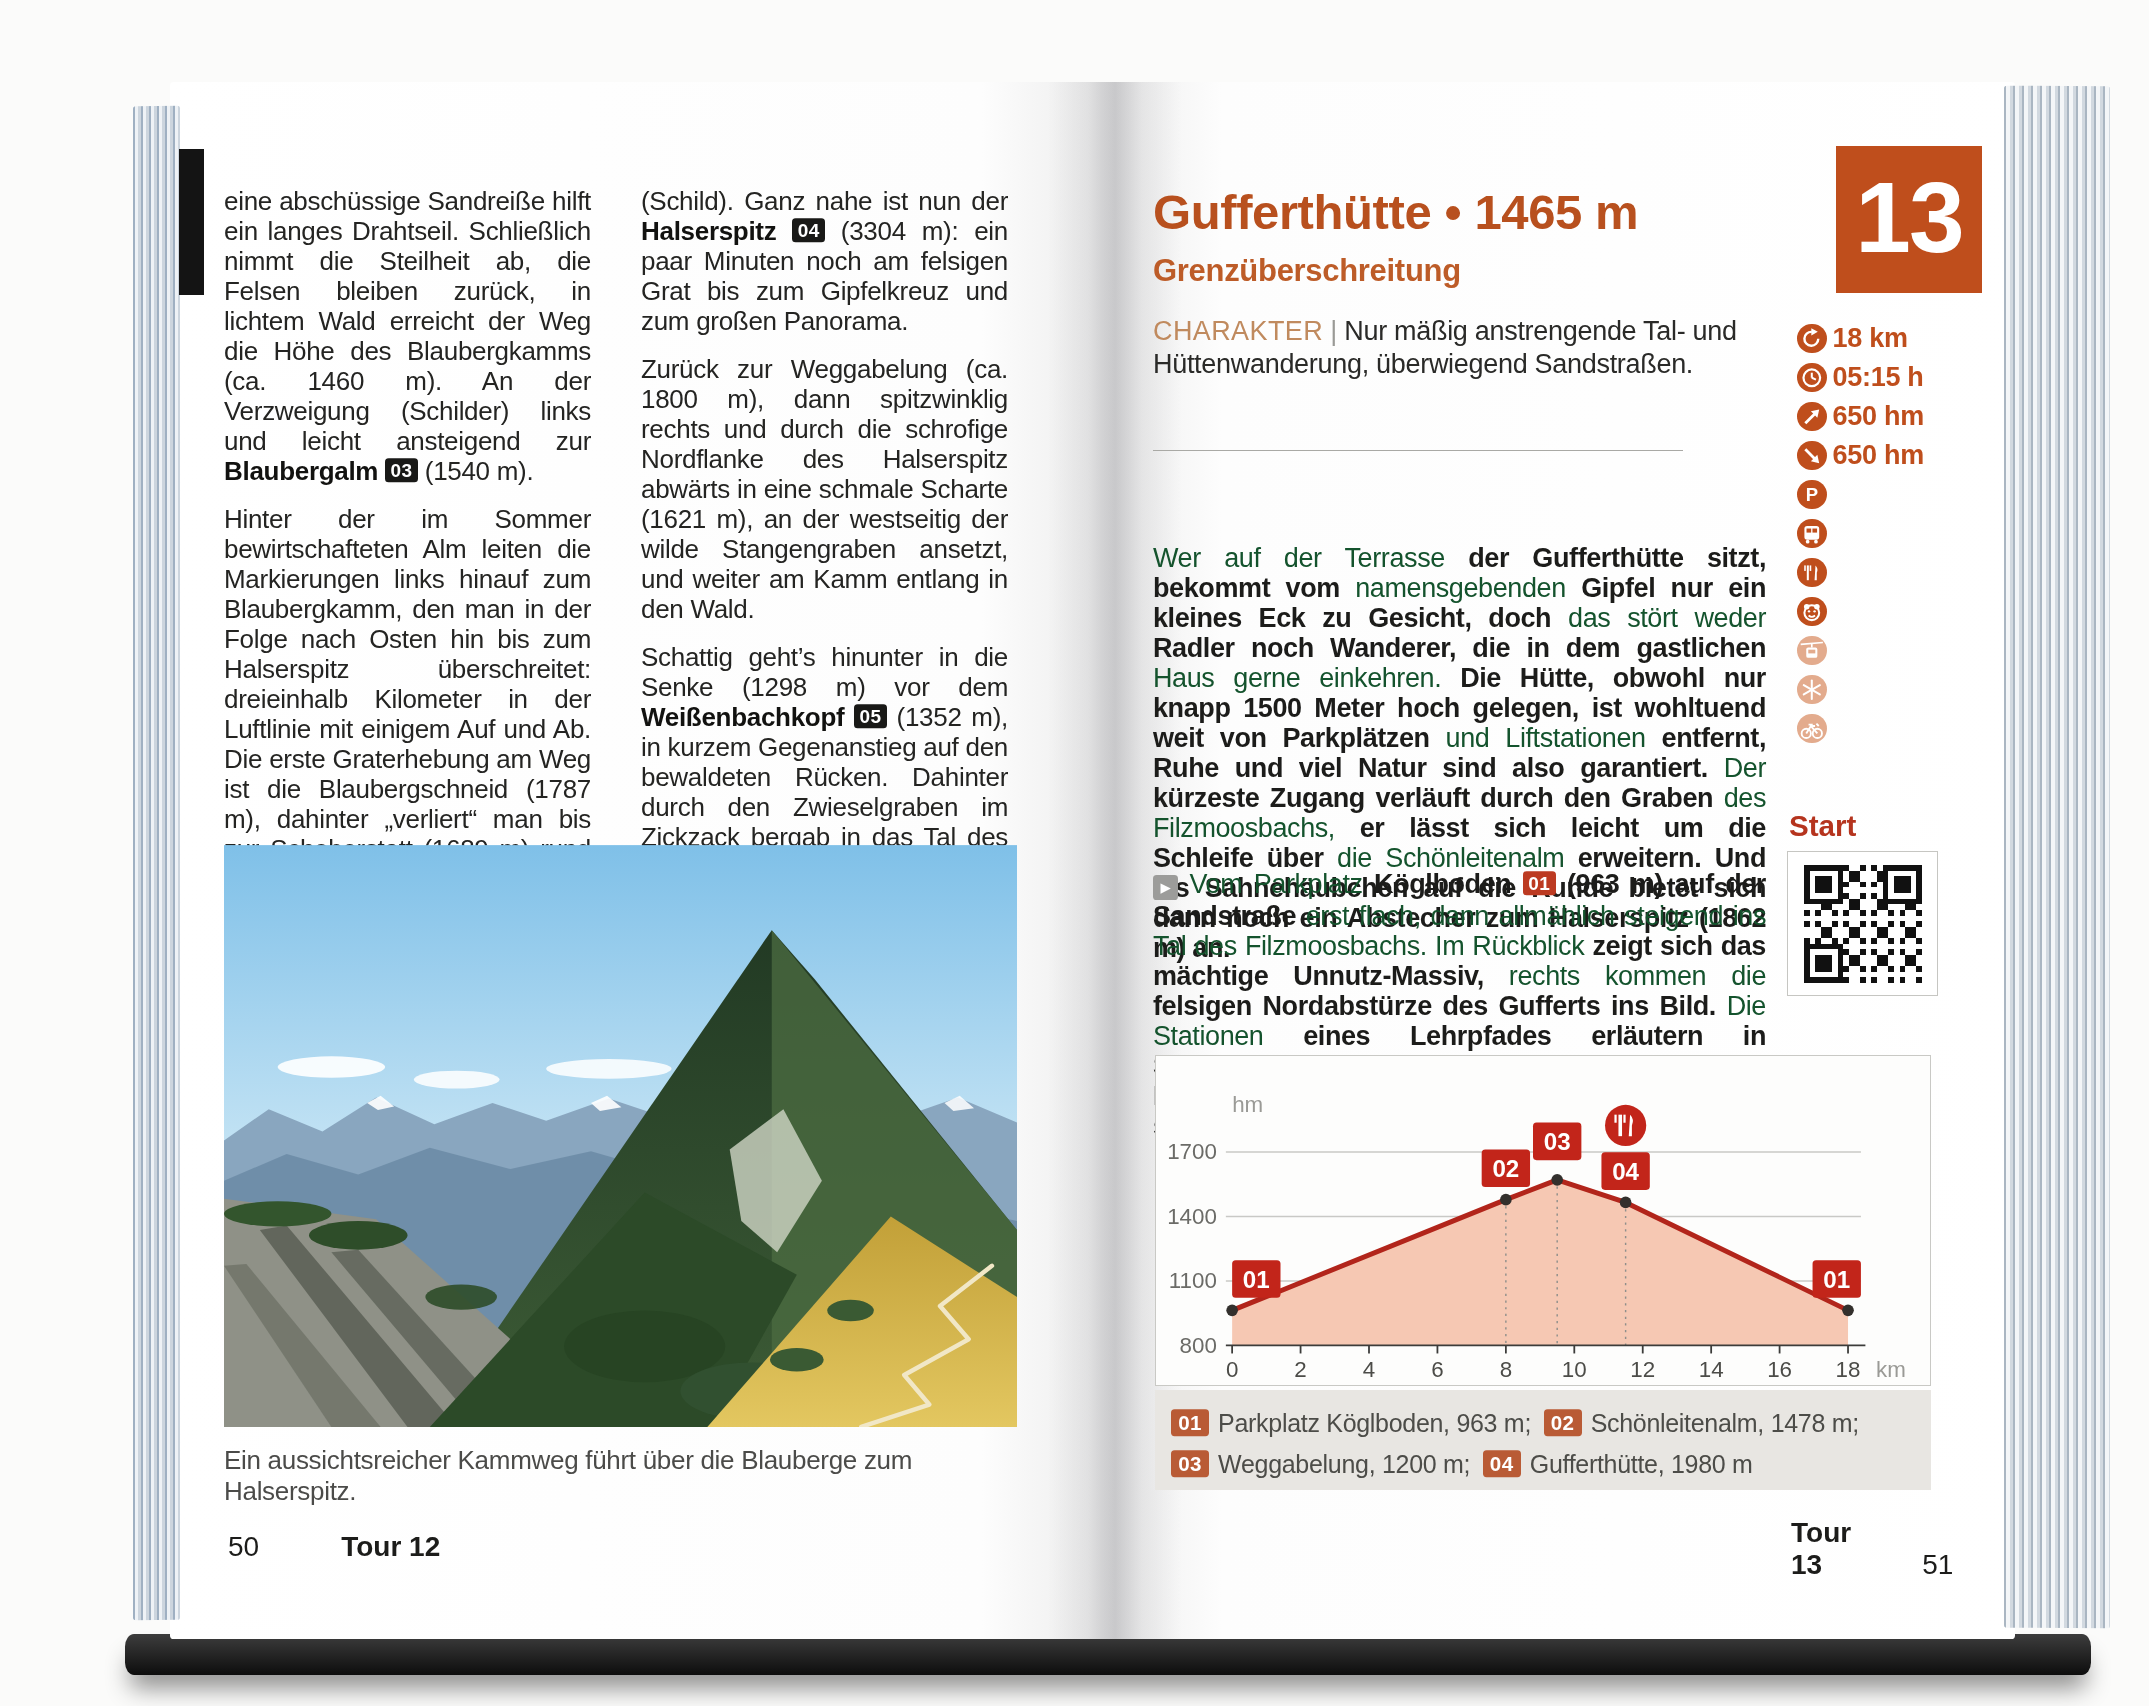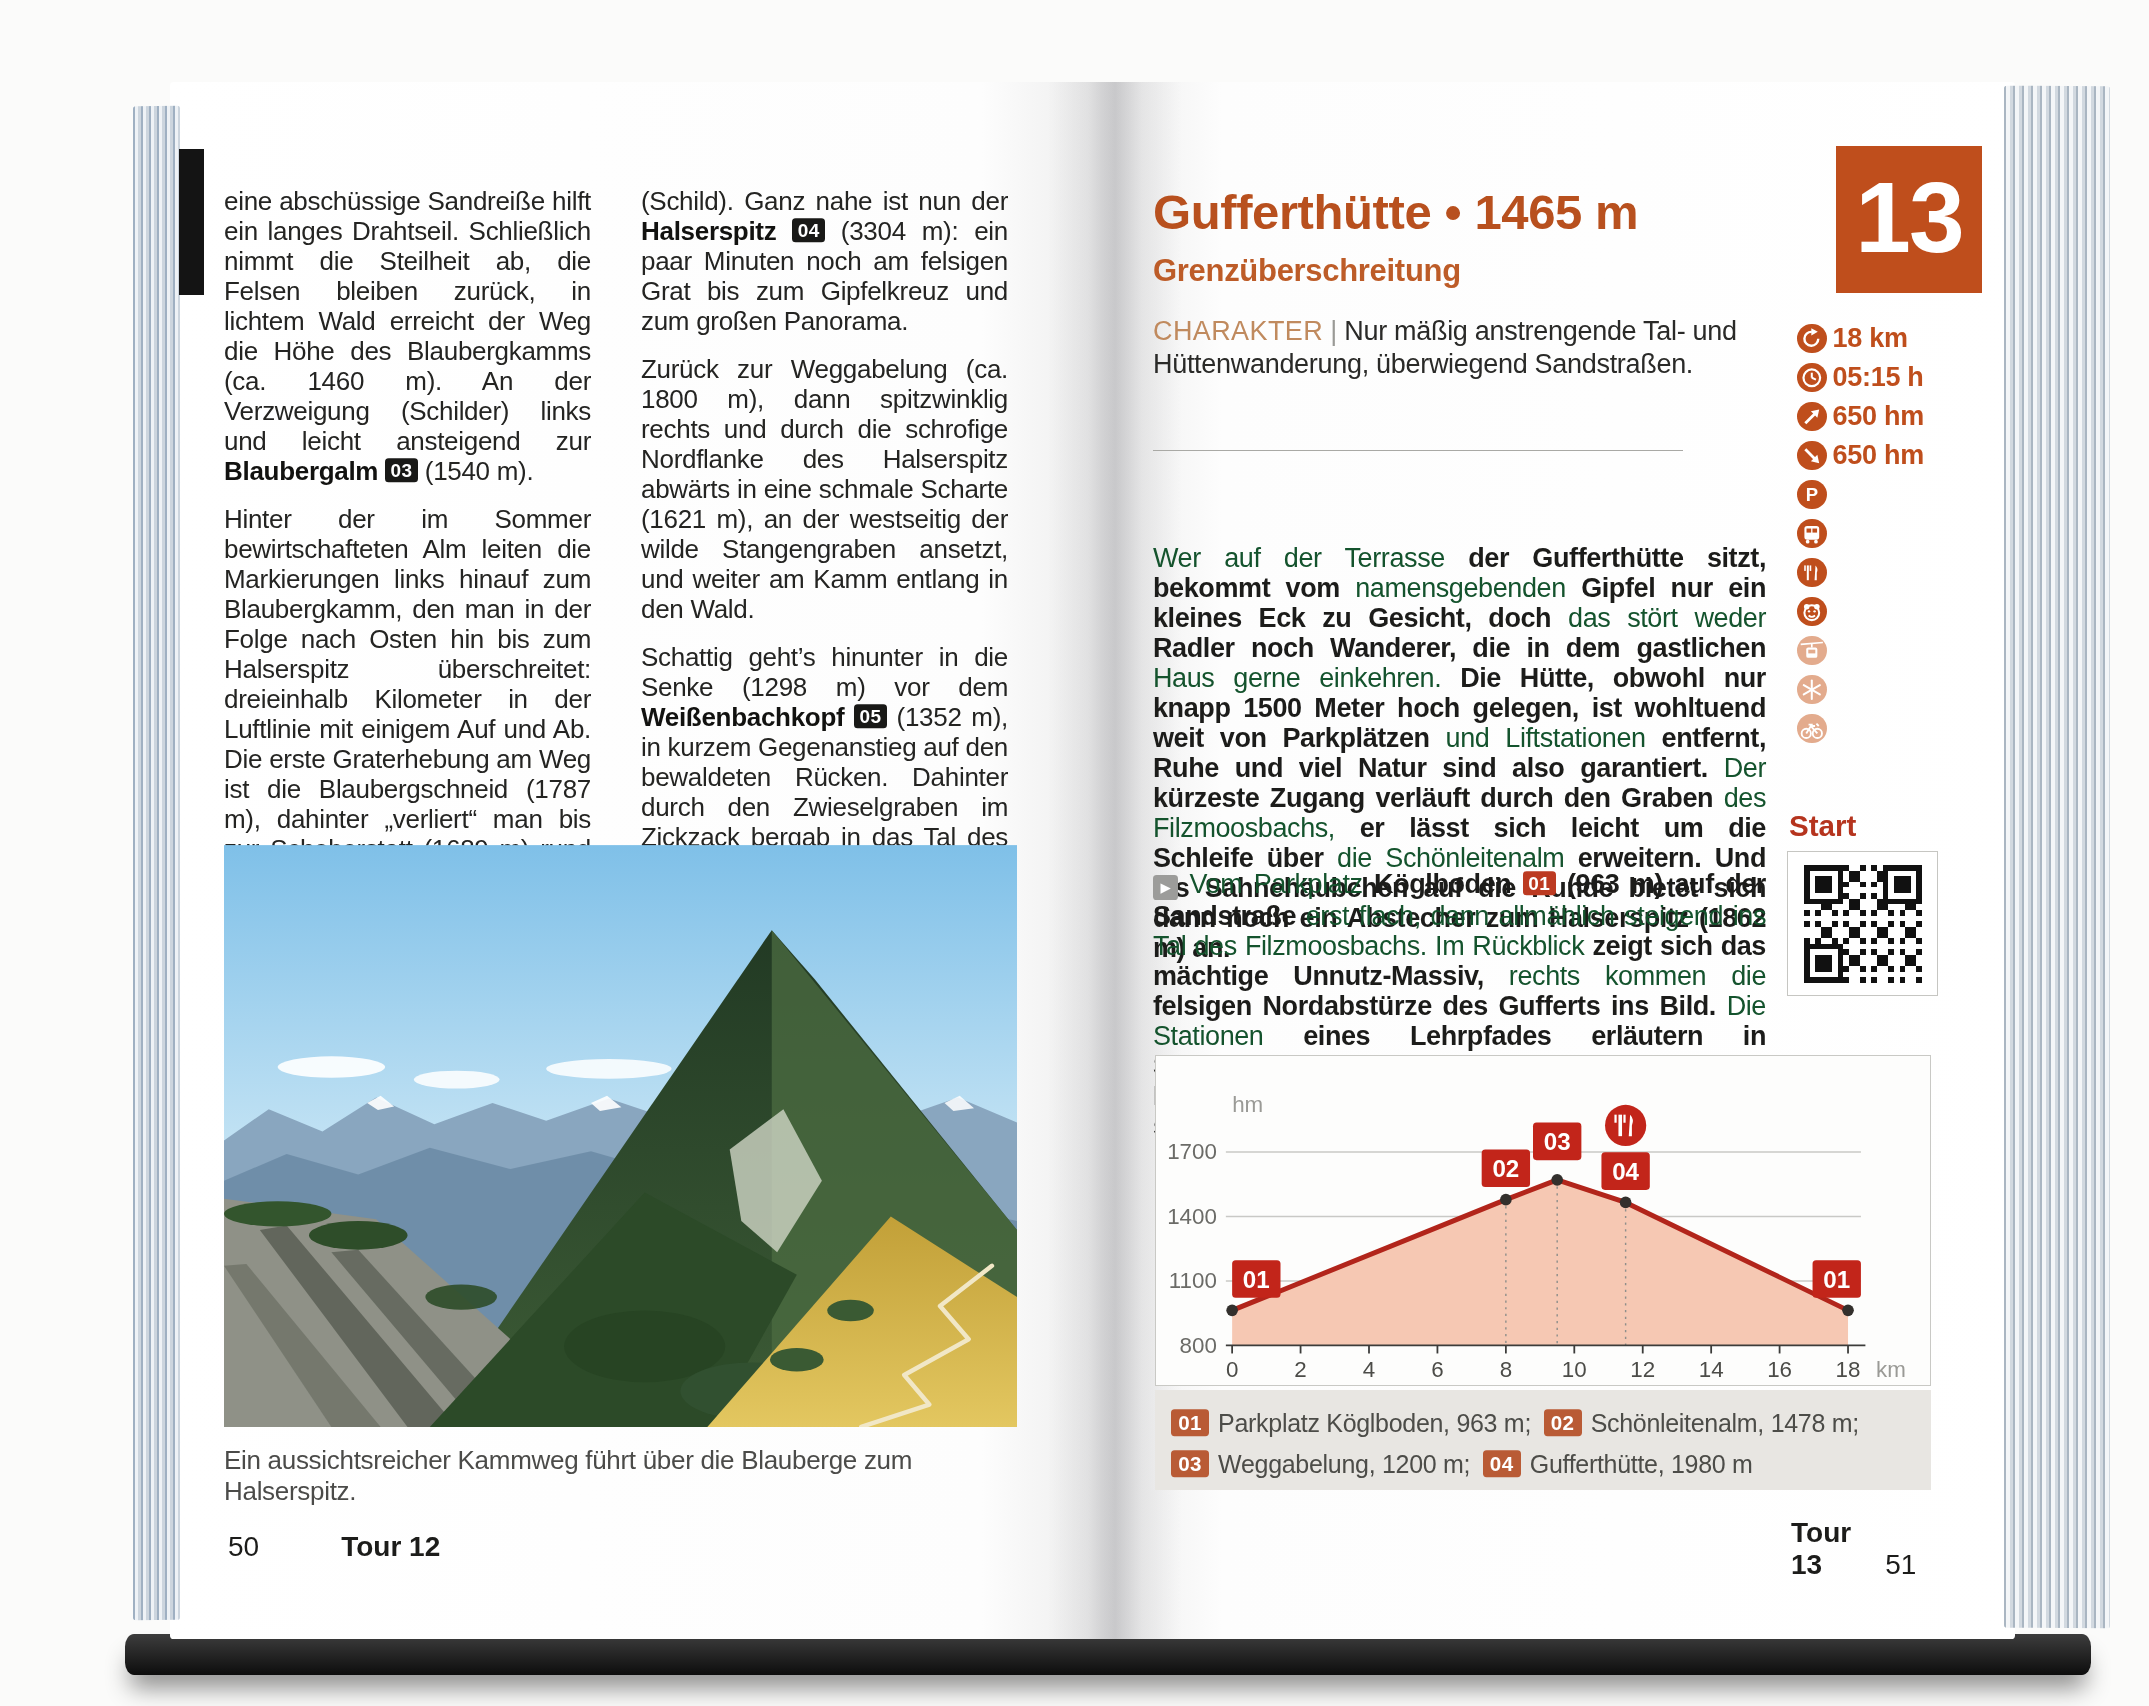--- a/index.html
+++ b/index.html
@@ -36,21 +36,21 @@
   #left-col1{left:224px;top:186px;}
   #left-col2{left:641px;top:186px;}
   .lcol p{margin:0 0 18px 0;}
   #photo-frame{left:224px;top:845px;width:793px;height:582px;}
   #photo-caption{left:224px;top:1445px;width:806px;font-size:26px;color:#4b4b49;letter-spacing:-0.3px;}
   .footer-row{font-size:28px;color:#1c1c1a;}
   #footer-left{left:228px;top:1517px;margin-top:14px;}
   #footer-left .tour{margin-left:82px;font-weight:700;}
   #footer-right{left:1791px;top:1517px;width:143px;}
   #footer-right .tour{font-weight:700;}
-  #footer-right .pn{margin-left:63px;text-align:center;}
+  #footer-right .pn{margin-left:100px;text-align:center;}
 
   
   #tour-badge{left:1836px;top:146px;width:146px;height:147px;background:#bf4e1c;color:#fff;font-size:100px;font-weight:700;text-align:center;line-height:143px;letter-spacing:-1.8px;}
   #r-title{left:1153px;top:184px;width:645px;font-size:49px;font-weight:700;color:#b8501e;letter-spacing:-0.4px;}
   #r-subtitle{left:1153px;top:253px;width:645px;font-size:31px;font-weight:700;color:#bd5c28;letter-spacing:-0.3px;}
   #r-meta{left:1153px;top:315px;width:618px;font-size:27px;line-height:33px;letter-spacing:-0.3px;color:#2a2a28;}
   .meta-label{color:#c08a5e;letter-spacing:0.4px;}
   .meta-sep{color:#9a9a96;}
   #r-divider{left:1153px;top:450px;width:530px;height:0;border-top:1.8px solid #a9a9a5;}
   #r-intro{left:1153px;top:516px;width:613px;font-size:27px;line-height:30px;letter-spacing:-0.4px;}

